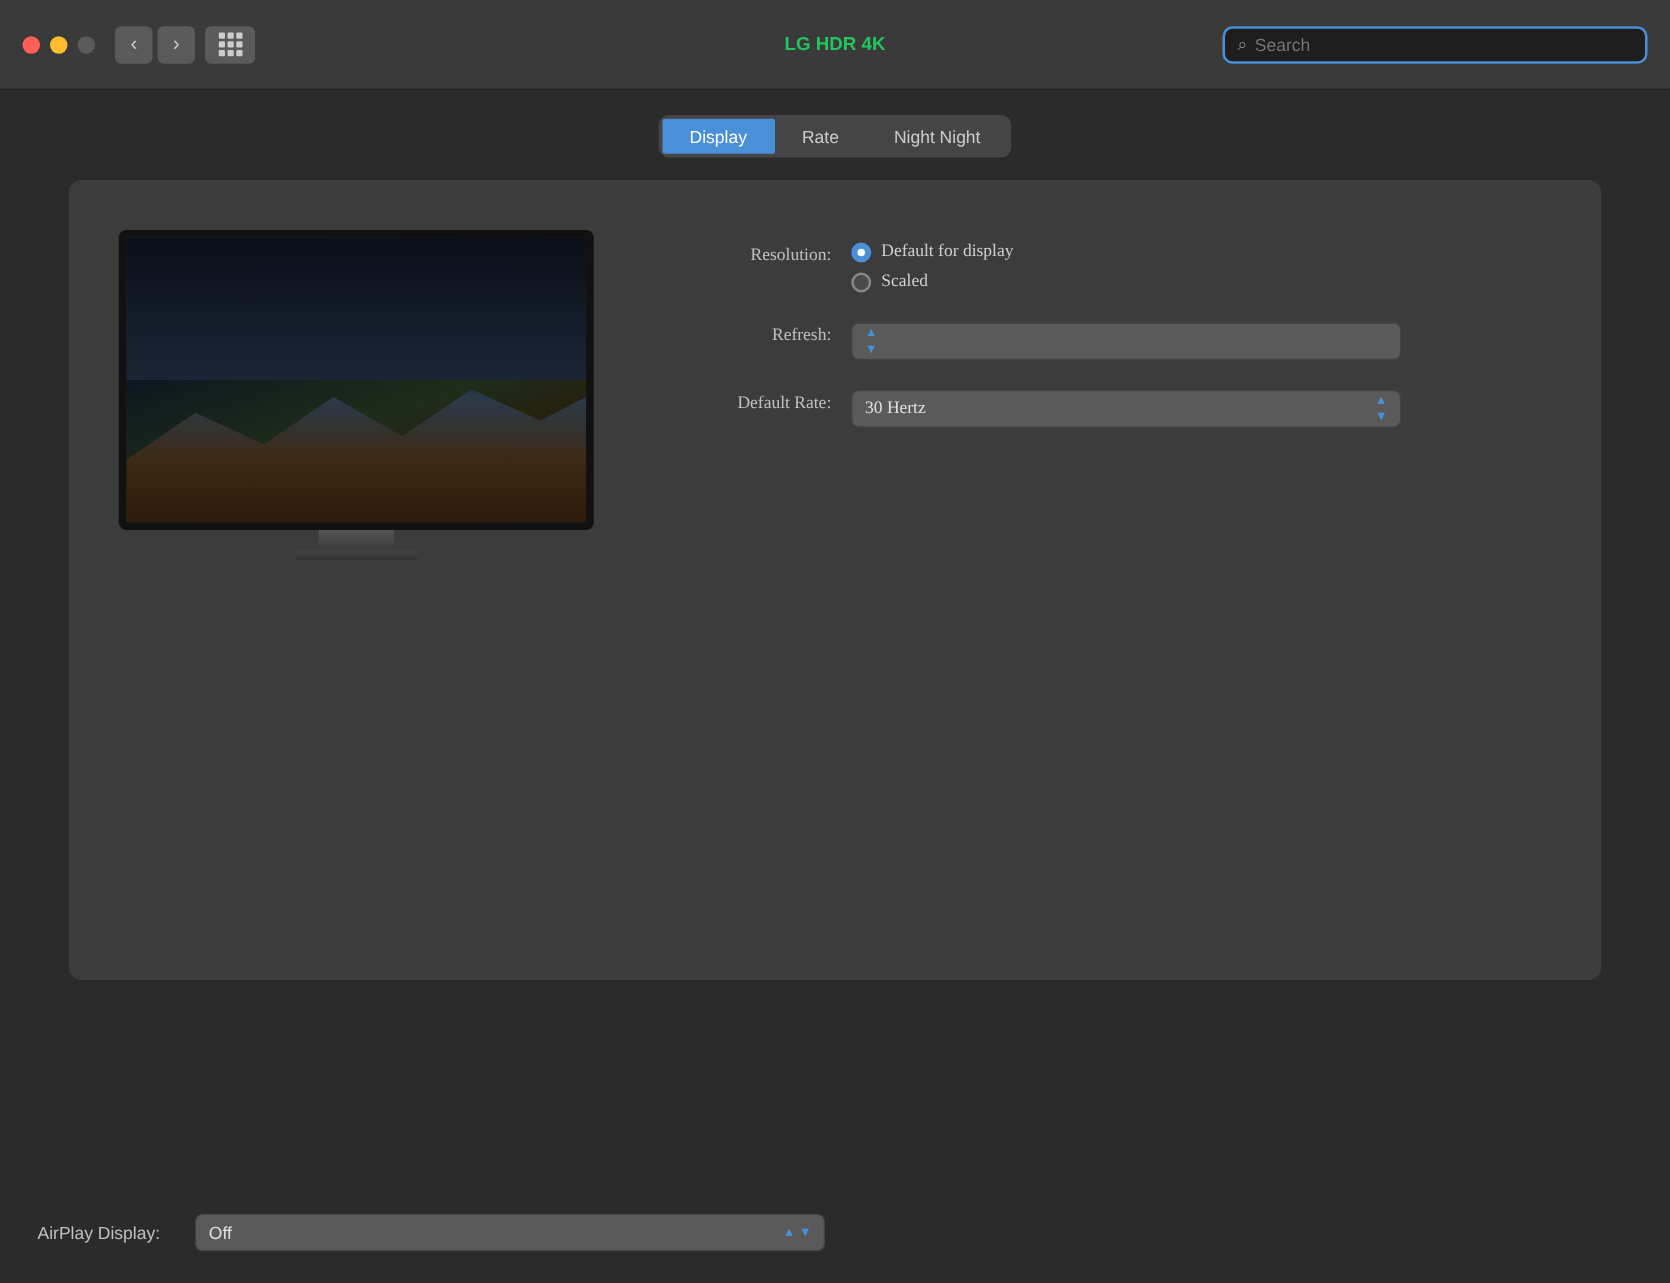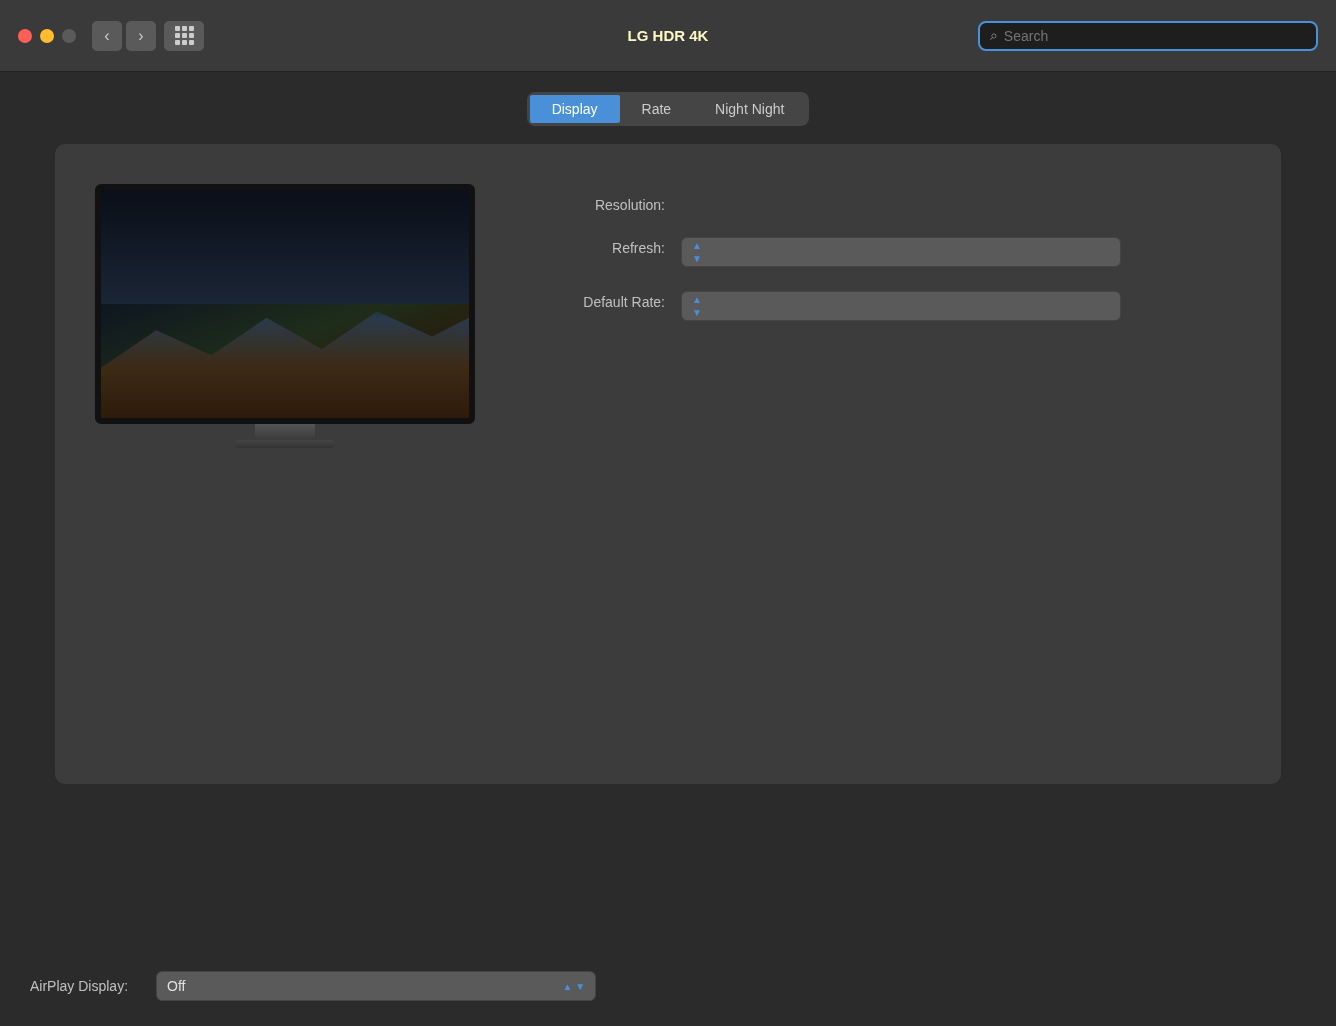--- a/index.html
+++ b/index.html
@@ -93,21 +93,21 @@
     .grid-dot {
       width: 5px; height: 5px;
       background: #ccc;
       border-radius: 1px;
     }
 
     .window-title {
       position: absolute;
       left: 50%;
       transform: translateX(-50%);
-      color: #fef9c3;
+      color: #22c55e;
       font-size: 15px;
       font-weight: 600;
     }
 
     .search-bar {
       margin-left: auto;
       display: flex;
       align-items: center;
       background: #1e1e1e;
       border-radius: 8px;
@@ -168,20 +168,21 @@
 
     
     .content-panel {
       background: #3c3c3c;
       border-radius: 10px;
       padding: 40px;
       display: flex;
       align-items: flex-start;
       gap: 60px;
       min-height: 640px;
+      font-family: Liberation Serif, serif;
     }
 
     
     .monitor-preview {
       flex-shrink: 0;
     }
 
     .monitor-frame {
       width: 380px;
       height: 240px;
@@ -344,21 +345,21 @@
     }
 
     .airplay-select {
       display: flex;
       align-items: center;
       background: #5a5a5a;
       border-radius: 6px;
       border: 1px solid #444;
       padding: 0 10px;
       height: 30px;
-      width: 440px;
+      width: 504px;
       cursor: pointer;
     }
 
     .airplay-text {
       flex: 1;
       color: #e0e0e0;
       font-size: 14px;
     }
 
     .airplay-arrows {
@@ -423,38 +424,52 @@
         <div class="monitor-screen"></div>
       </div>
       <div class="monitor-stand"></div>
       <div class="monitor-base"></div>
     </div>
 
     <div class="settings-panel">
 
       <div class="setting-row">
         <div class="setting-label">Resolution:</div>
+        <div class="setting-control">
+          <div class="radio-group">
+            <label class="radio-option">
+              <div class="radio-circle selected">
+              </div>
+              <span class="radio-label">Default for display</span>
+            </label>
+            <label class="radio-option">
+              <div class="radio-circle"></div>
+              <span class="radio-label">Scaled</span>
+            </label>
+          </div>
+        </div>
       </div>
 
       <div class="setting-row">
         <div class="setting-label">Refresh:</div>
         <div class="setting-control">
           <div class="select-control">
             <div class="select-arrows">
               <span>▲</span>
               <span>▼</span>
             </div>
           </div>
         </div>
       </div>
 
       <div class="setting-row">
         <div class="setting-label">Default Rate:</div>
         <div class="setting-control">
           <div class="select-control">
+            <span class="select-text">30 Hertz</span>
             <div class="select-arrows">
               <span>▲</span>
               <span>▼</span>
             </div>
           </div>
         </div>
       </div>
 
     </div>
   </div>

